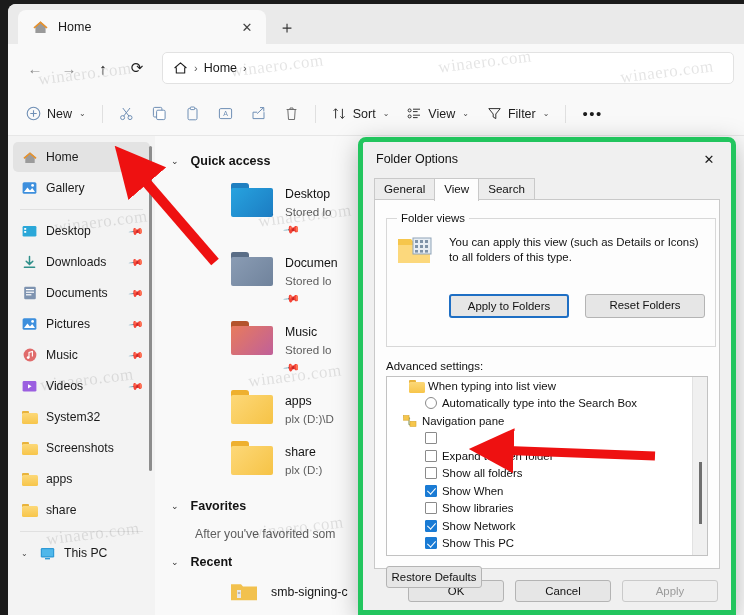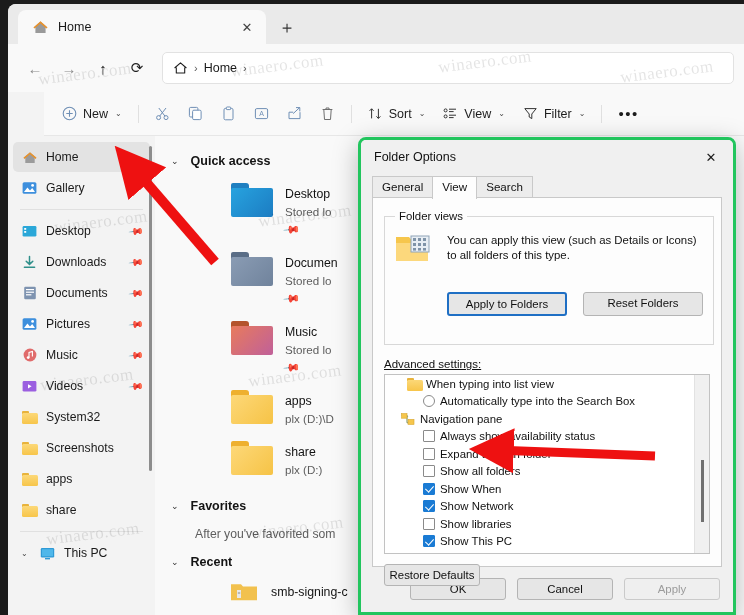--- a/index.html
+++ b/index.html
@@ -69,21 +69,20 @@
   .crumb { font-size: 12.5px; color: #1a1a1a; }
   .crumb.sep { color: #5a5a5a; font-size: 11px; }
   .home-glyph { width: 15px; height: 14px; position: relative; }
 
   
   .cmdbar {
     height: 44px; background: #f9f9f9;
     display: flex; align-items: center; gap: 2px;
     padding: 0 10px;
     border-bottom: 1px solid #e7e7e7;
-    margin-left: 36px;
   }
   .cmd {
     height: 30px; border-radius: 5px;
     display: flex; align-items: center; gap: 6px;
     padding: 0 8px; font-size: 12.5px; color: #1d1d1d;
   }
   .cmd .ic { color: #5f7fa8; font-size: 14px; display: flex; align-items: center; }
   .cmd .ic.dark { color: #1d1d1d; }
   .cmd .chev { font-size: 8px; color: #4a4a4a; margin-left: 1px; }
   .cmdsep { width: 1px; height: 18px; background: #e0e0e0; margin: 0 6px; }
@@ -146,21 +145,21 @@
   
   .bigfolder { width: 42px; height: 34px; position: relative; }
   .bigfolder .bt { position: absolute; left:0; top:0; width:18px; height:7px; border-radius:2px 3px 0 0; }
   .bigfolder .bm { position: absolute; left:0; top:5px; width:42px; height:29px; border-radius:2px; }
 
   
   .dialog {
     position: absolute; left: 358px; top: 137px;
     width: 378px; height: 478px;
     background: #f0f0f0;
-    border: 3px solid #22c55e;
+    border: 5px solid #22c55e;
     border-radius: 8px 8px 0 0;
     box-shadow: 0 6px 26px rgba(0,0,0,.26);
     overflow: hidden;
   }
   .dlg-title {
     height: 34px; display: flex; align-items: center;
     padding-left: 13px; background: #f0f0f0;
   }
   .dlg-title .txt { font-size: 12.5px; color: #111; flex: 1; }
   .dlg-close {
@@ -191,21 +190,21 @@
   .fv-btns { display: flex; gap: 16px; margin-top: 26px; padding-left: 52px; }
   .btn {
     font-size: 11.4px; color: #111; background: #e6e6e6;
     border: 1px solid #b4b4b4; border-radius: 3px;
     padding: 4px 0; text-align: center; min-width: 120px;
   }
   .btn.primary { border: 2px solid #1f6fc4; background: #e6e6e6; }
   .btn.sm { min-width: 96px; }
   .btn.disabled { color: #9b9b9b; border-color: #cacaca; background: #efefef; }
 
-  .adv-label { font-size: 11.5px; color: #111; margin-bottom: 4px; text-decoration: underline; }
+  .adv-label { font-size: 11.5px; color: #111; margin-bottom: 4px; }
   .listbox {
     border: 1px solid #c2c2c2; background: #fff;
     height: 180px; position: relative; overflow: hidden;
   }
   .lb-scroll {
     position: absolute; right: 0; top: 0; width: 15px; height: 100%;
     background: #f0f0f0; border-left: 1px solid #e2e2e2;
   }
   .lb-thumb {
     position: absolute; left: 6px; top: 85px; width: 3px; height: 62px;
@@ -712,41 +711,40 @@
                 <path d="M0.6 2h5l1 1.4H6v6.4h7" fill="none" stroke="#6f8a5a" stroke-width="1"></path>
                 <rect x="0.6" y="0.6" width="5.4" height="4.6" fill="#f6c64c" stroke="#d8a62c" stroke-width="0.6"></rect>
                 <rect x="7" y="6.4" width="6" height="5" fill="#f6c64c" stroke="#d8a62c" stroke-width="0.6"></rect>
               </svg>
           </span>
           <span>Navigation pane</span>
         </div>
 
         <div class="lrow lvl1">
           <span class="cbx"></span>
-          <span>Always show availability status</span>
         </div>
         <div class="lrow lvl1">
           <span class="cbx"></span>
           <span>Expand to open folder</span>
         </div>
         <div class="lrow lvl1">
           <span class="cbx"></span>
           <span>Show all folders</span>
         </div>
         <div class="lrow lvl1">
           <span class="cbx on"></span>
           <span>Show When</span>
         </div>
         <div class="lrow lvl1">
+          <span class="cbx"></span>
+          <span>Show libraries</span>
+        </div>
+        <div class="lrow lvl1">
           <span class="cbx on"></span>
           <span>Show Network</span>
-        </div>
-        <div class="lrow lvl1">
-          <span class="cbx"></span>
-          <span>Show libraries</span>
         </div>
         <div class="lrow lvl1">
           <span class="cbx on"></span>
           <span>Show This PC</span>
         </div>
       </div>
 
       <div class="restore-wrap">
         <div class="btn sm">Restore Defaults</div>
       </div>

